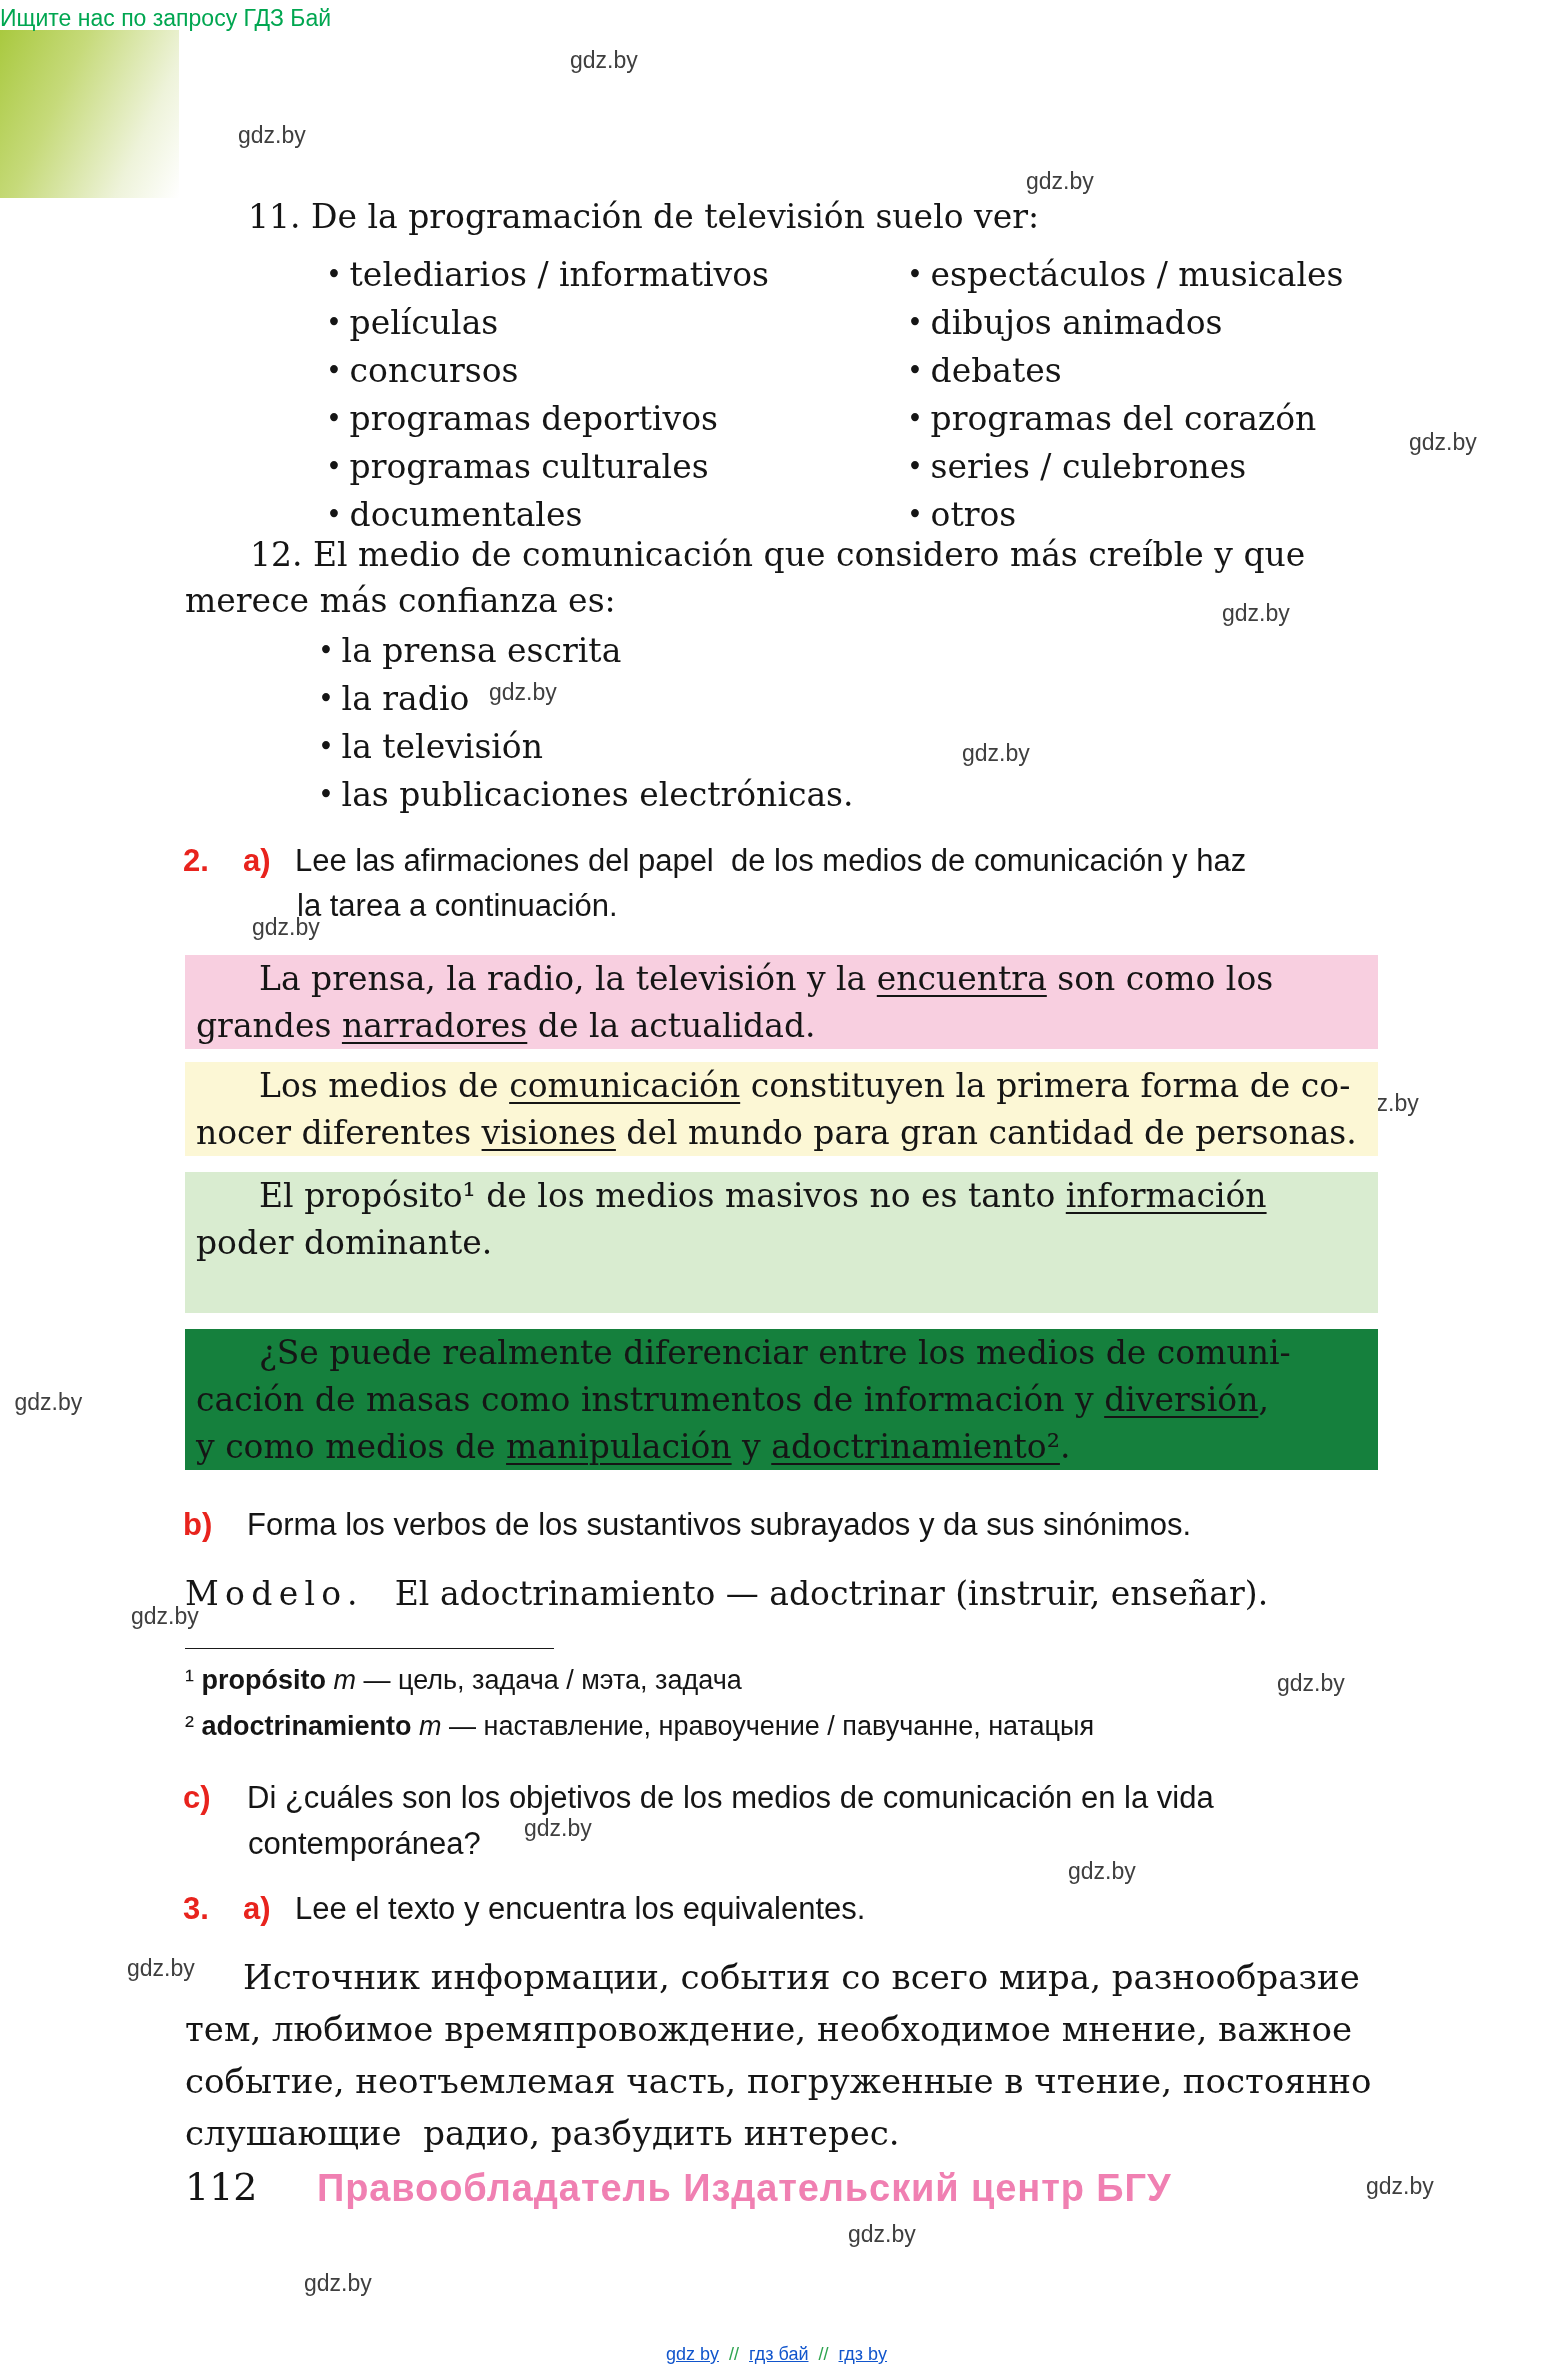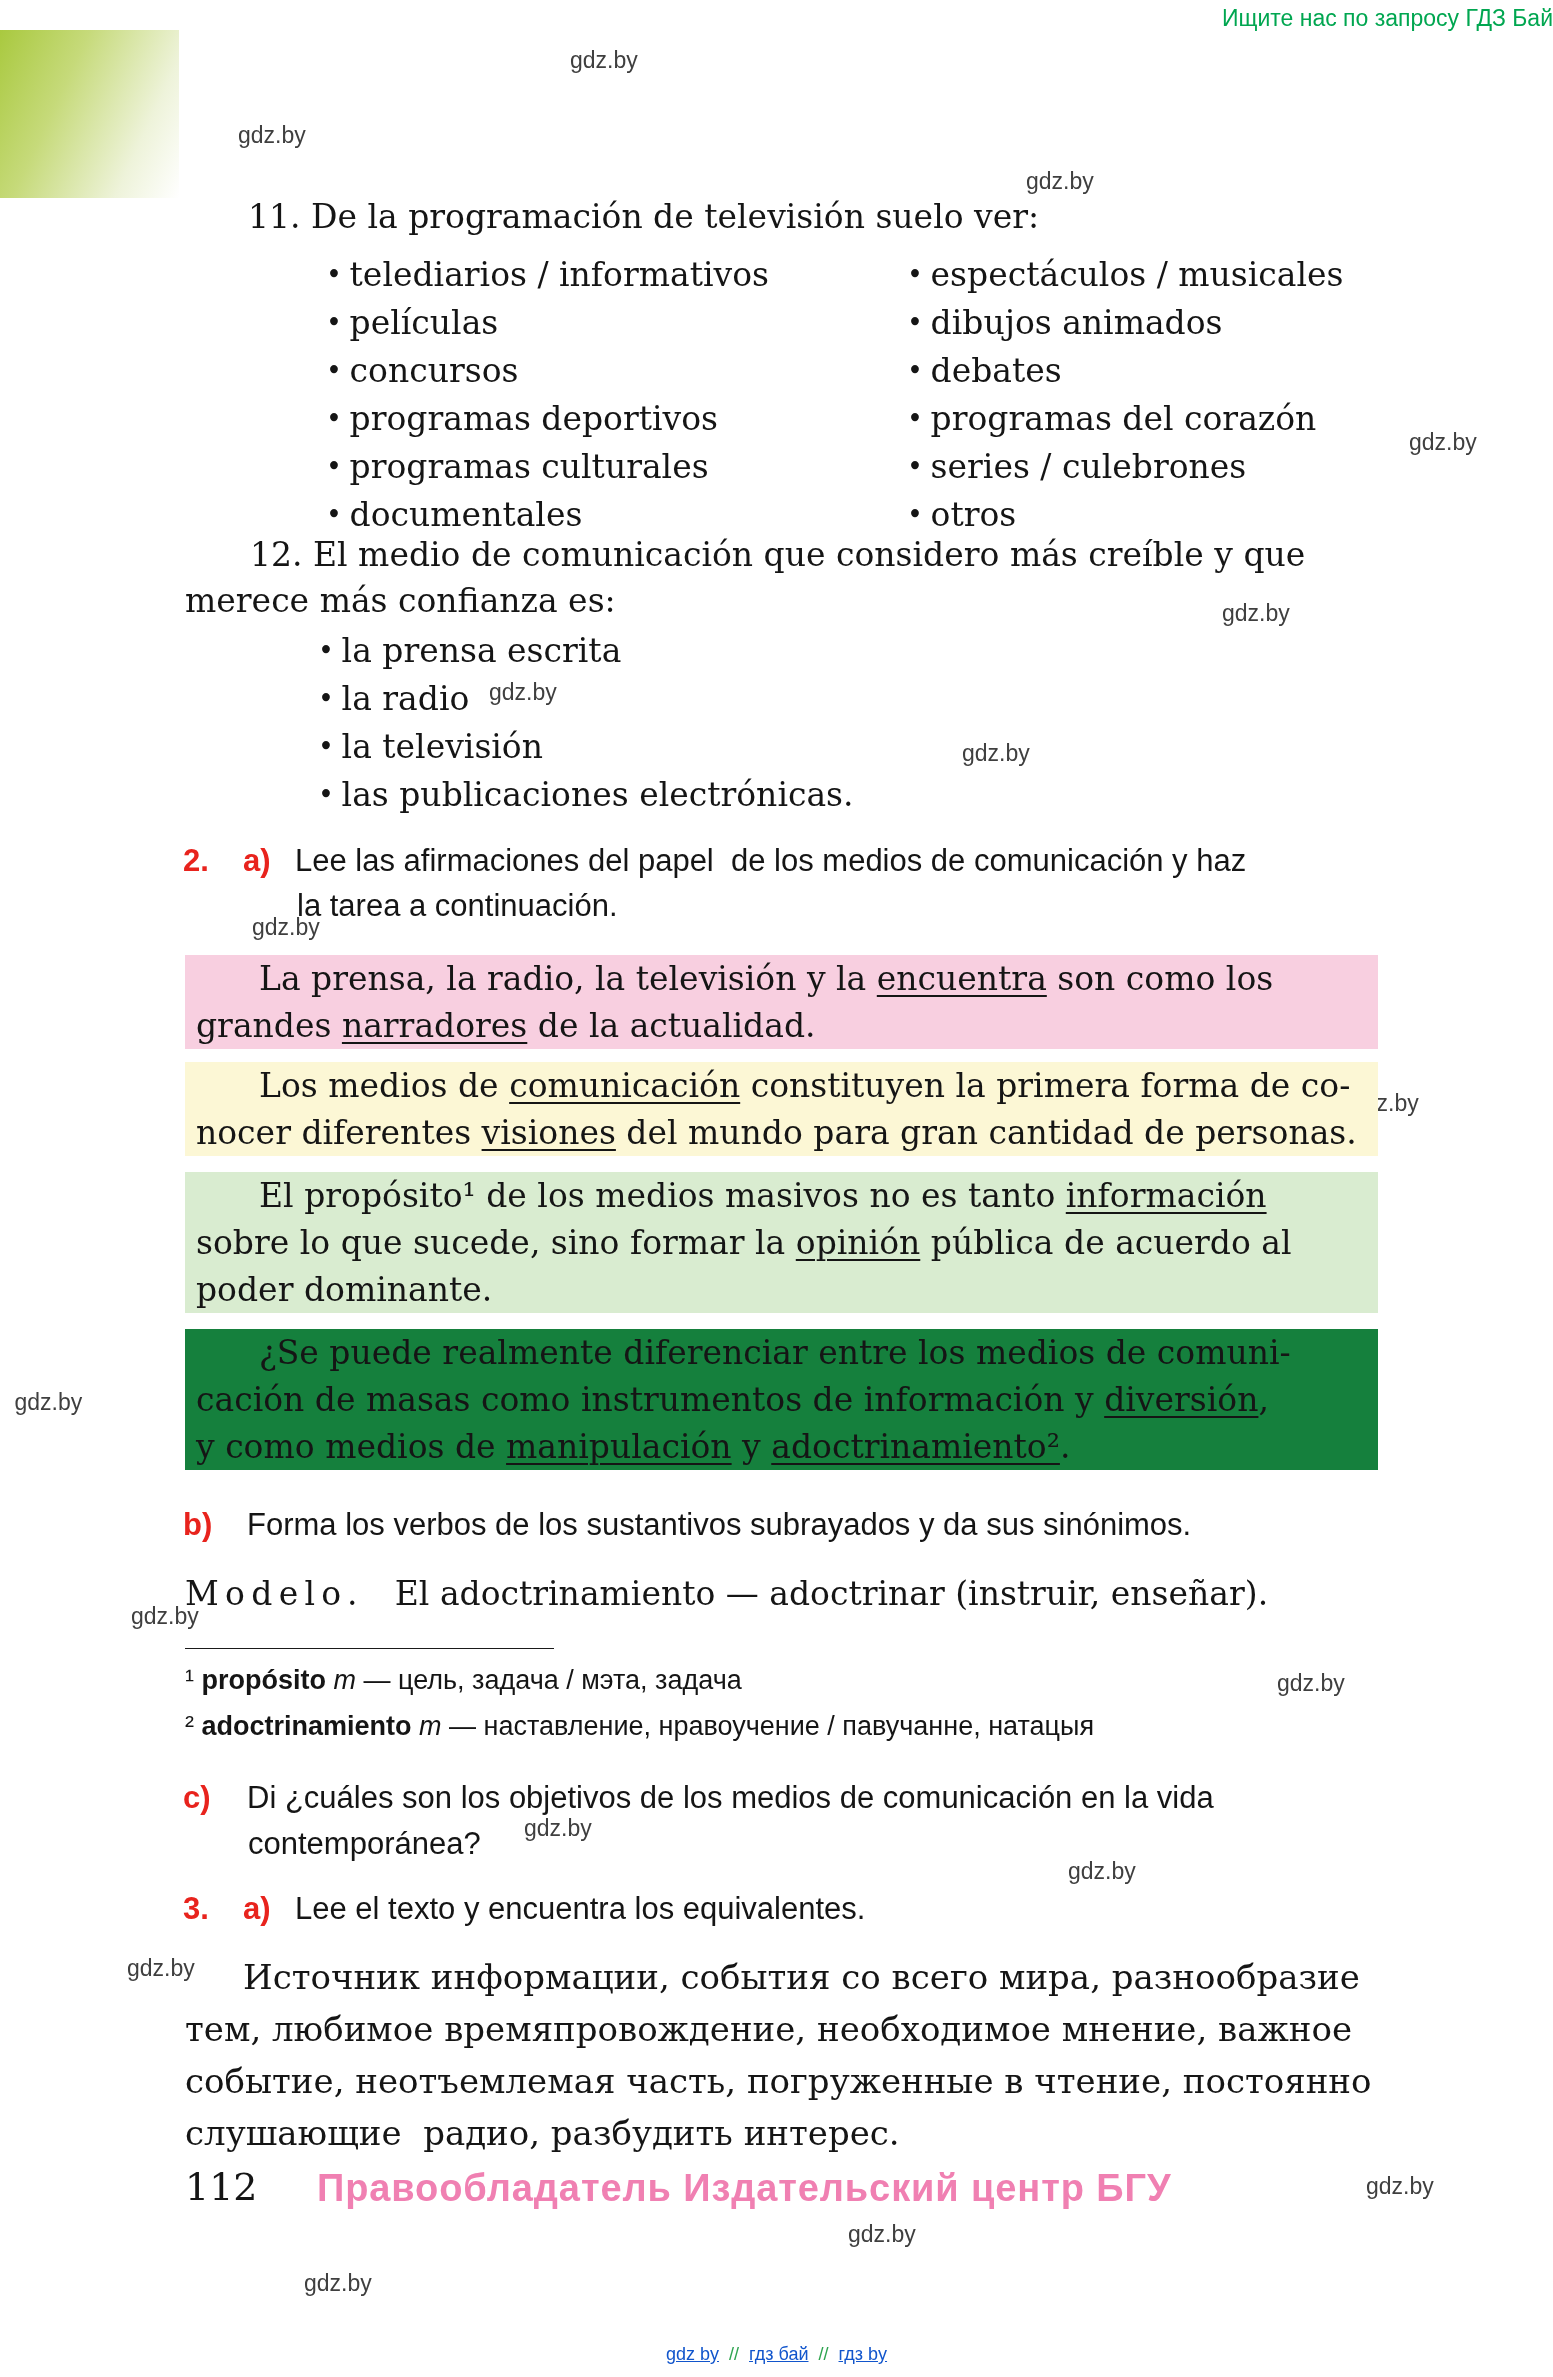--- a/index.html
+++ b/index.html
@@ -12,21 +12,21 @@
   .red{color:#e8231d;font-weight:bold;}
   .num{display:inline-block;width:60px;}
   .let{display:inline-block;width:52px;}
   .letb{display:inline-block;width:64px;}
   .u{text-decoration:underline;text-decoration-thickness:1.8px;text-underline-offset:4.5px;}
   .b{font-weight:bold;}
   .i{font-style:italic;}
   .wm{position:absolute;font-family:"Liberation Sans", sans-serif;font-size:23px;color:#3f3f3f;white-space:pre;}
   .corner{position:absolute;left:0;top:30px;width:179px;height:168px;
           background:linear-gradient(115deg,#a9c93f 0%,#c6da7a 35%,#eef3da 75%,#ffffff 100%);}
-  .tophint{position:absolute;left:0;right:0;top:5.4px;text-align:right;
+  .tophint{position:absolute;left:0;right:0;top:5.4px;text-align:left;
            font-family:"Liberation Sans", sans-serif;font-size:23px;color:#00a650;}
   .listrow{height:48px;line-height:48px;white-space:pre;}
   .blt{display:inline-block;width:23.6px;font-size:27px;vertical-align:top;}
   .box{position:absolute;left:185px;width:1193px;padding:0 0 0 0;}
   .box .line{padding-left:11px;}
   .box .first{text-indent:63px;}
   .pinkbg{background:#f8cfe0;}
   .yellowbg{background:#fcf7d5;}
   .greenbg{background:#d9ecd0;}
   .bluebg{background:#15803d;}
@@ -109,21 +109,20 @@
     <div class="line"><span>grandes </span><span class="u">narradores</span><span> de la actualidad.</span></div>
   </div>
 
   <div class="box ser yellowbg" style="top:1062px;height:94px">
     <div class="line first"><span>Los medios de </span><span class="u">comunicación</span><span> constituyen la primera forma de co-</span></div>
     <div class="line"><span>nocer diferentes </span><span class="u">visiones</span><span> del mundo para gran cantidad de personas.</span></div>
   </div>
 
   <div class="box ser greenbg" style="top:1172px;height:141px">
     <div class="line first"><span>El propósito¹ de los medios masivos no es tanto </span><span class="u">información</span></div>
-    <div class="line"><span>sobre lo que sucede, sino formar la </span><span class="u">opinión</span><span> pública de acuerdo al</span></div>
     <div class="line"><span>poder dominante.</span></div>
   </div>
 
   <div class="box ser bluebg" style="top:1329px;height:141px">
     <div class="line first"><span>¿Se puede realmente diferenciar entre los medios de comuni-</span></div>
     <div class="line"><span>cación de masas como instrumentos de información y </span><span class="u">diversión</span><span>,</span></div>
     <div class="line"><span>y como medios de </span><span class="u">manipulación</span><span> y </span><span class="u">adoctrinamiento²</span><span>.</span></div>
   </div>
 
   <div class="abs sans line" style="left:183px;top:1502px"><span class="red letb">b)</span><span>Forma los verbos de los sustantivos subrayados y da sus sinónimos.</span></div>

